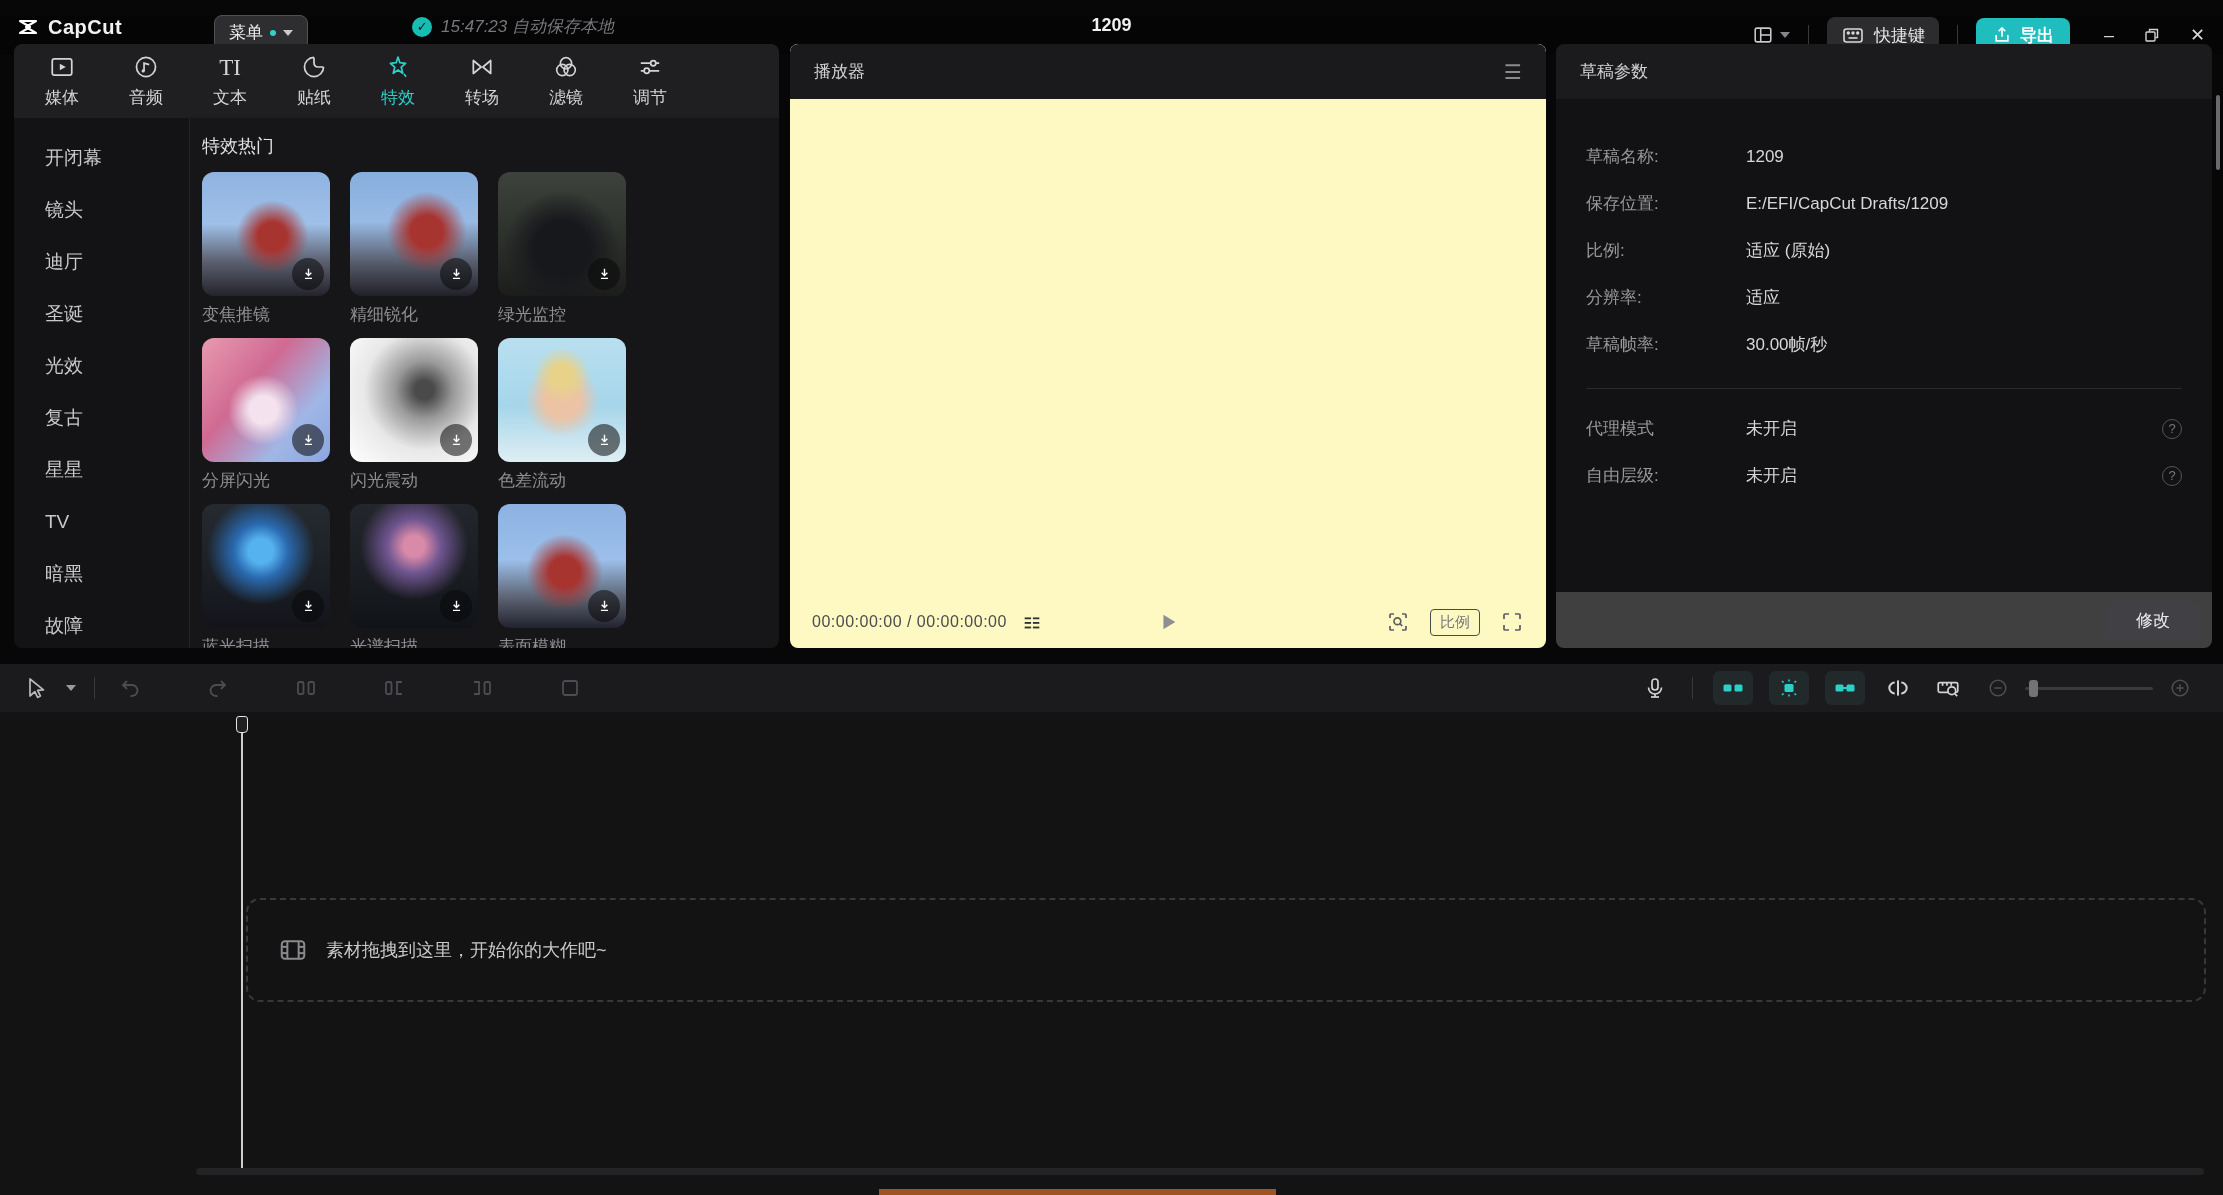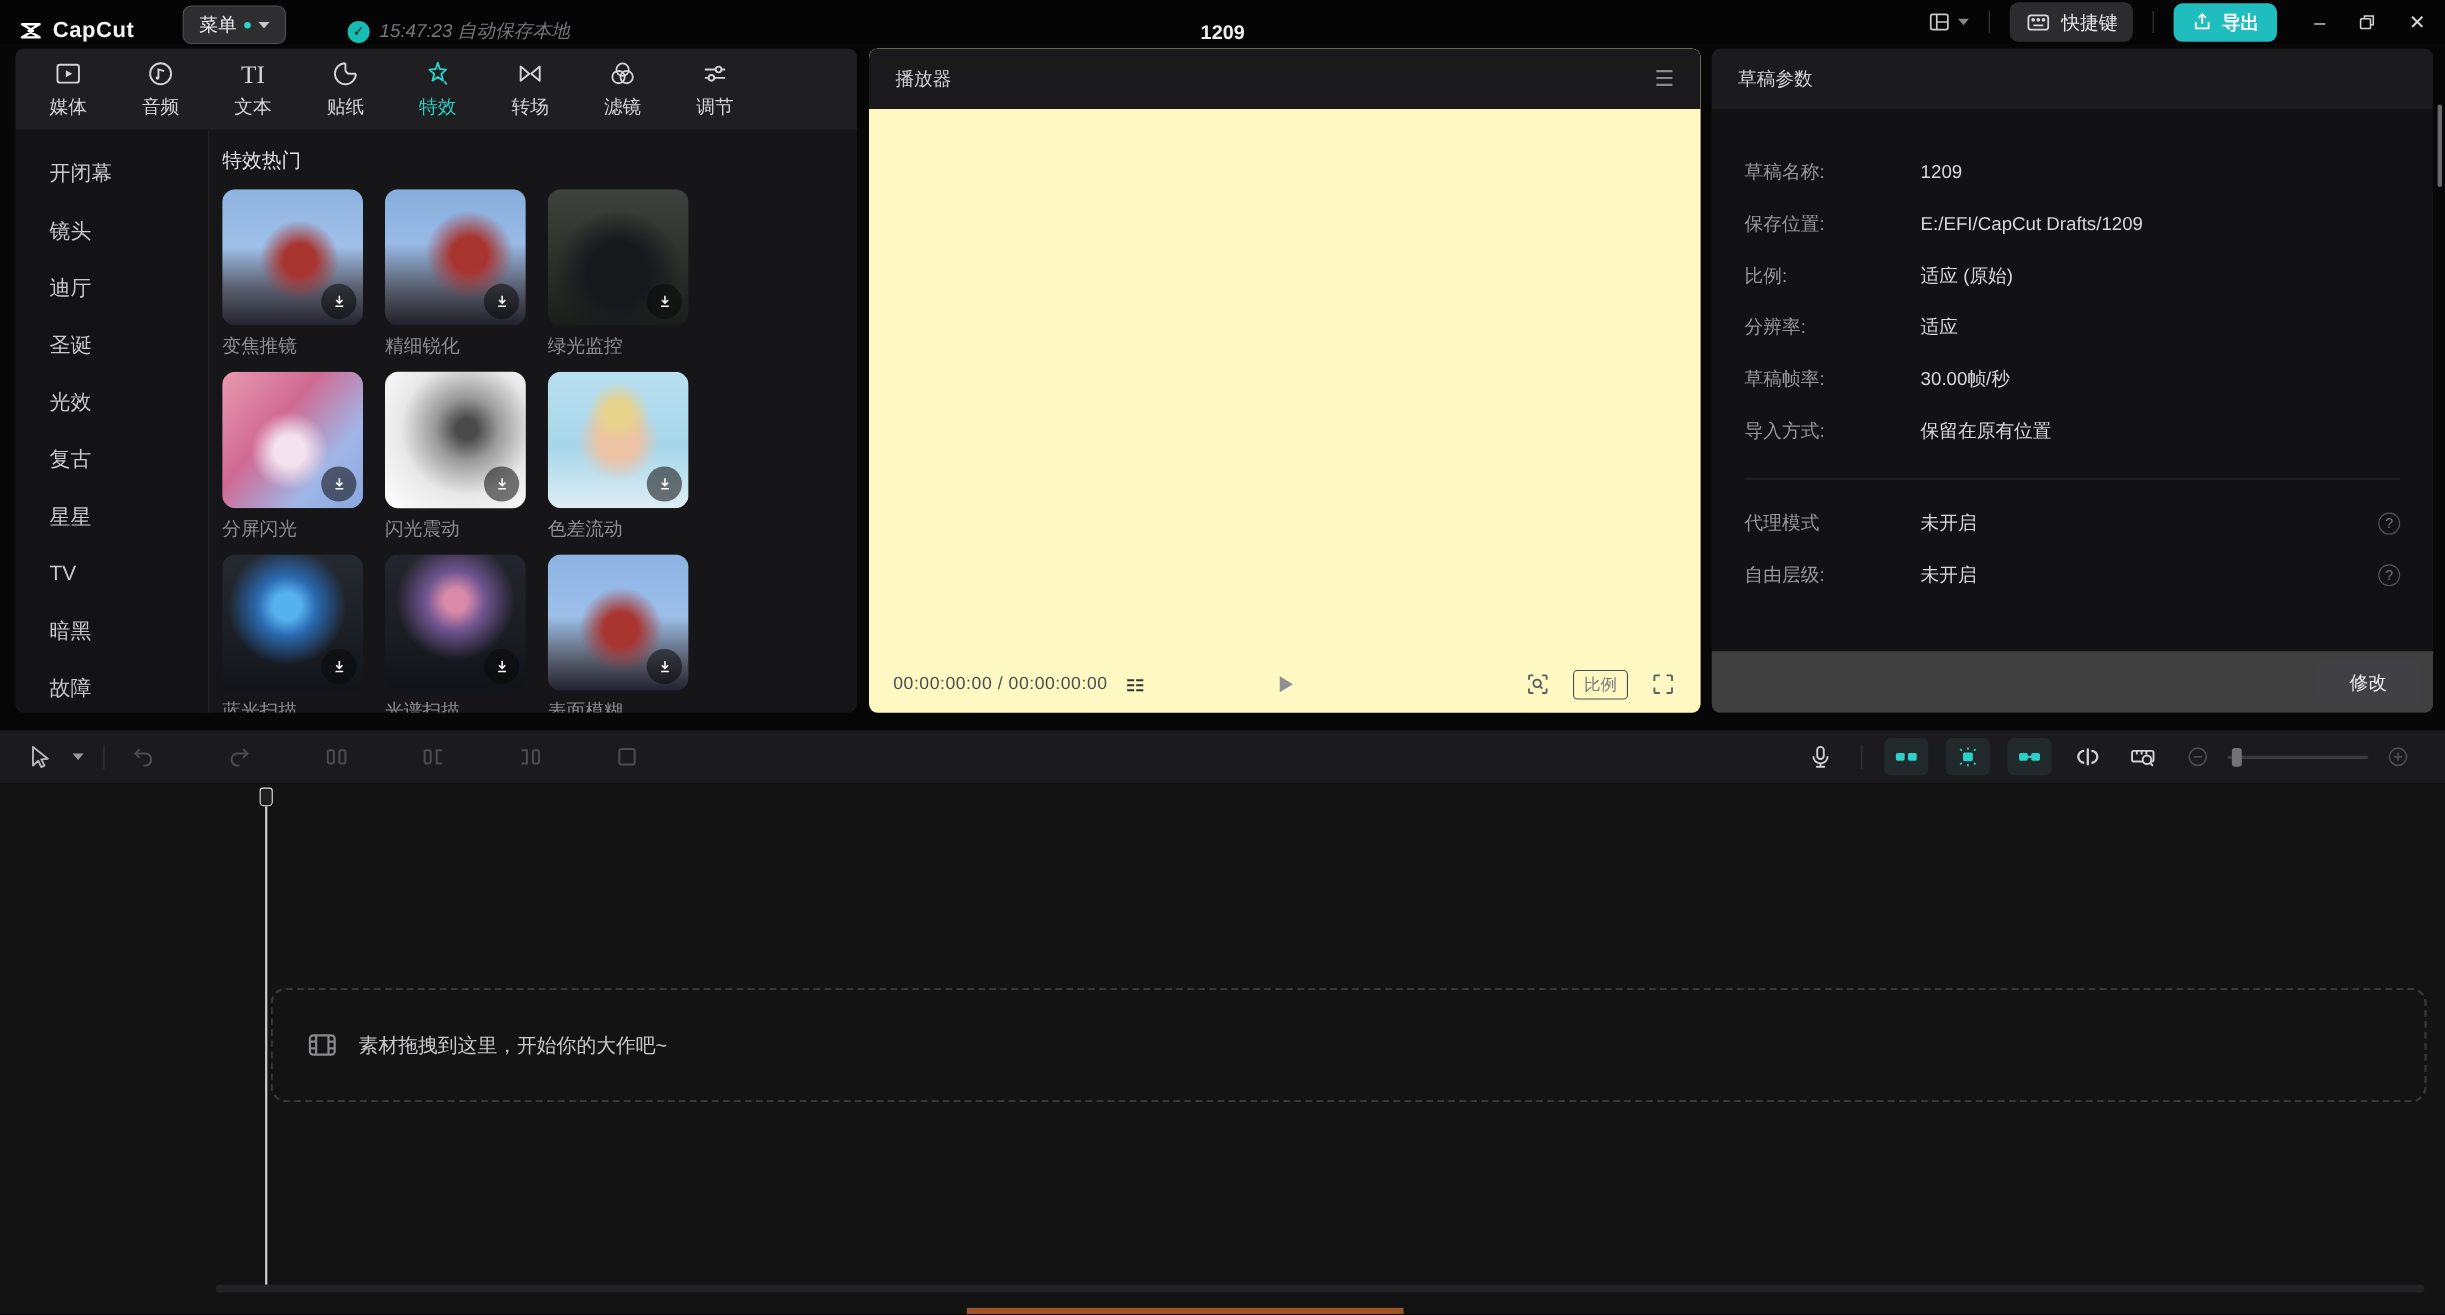--- a/index.html
+++ b/index.html
@@ -1,21 +1,21 @@
 <!DOCTYPE html>
 <html><head>
 <meta charset="utf-8">
 <style>
   * { margin:0; padding:0; box-sizing:border-box; }
   html,body { background:#000; }
   body { font-family:"Liberation Sans","DejaVu Sans",sans-serif; color:#d8d8da; }
   #app { position:relative; width:2223px; height:1195px; background:#070708; overflow:hidden; }
 
   
-  #titlebar { position:absolute; left:0; top:0; width:2223px; height:40px; background:#050506; display:flex; align-items:flex-end; }
+  #titlebar { position:absolute; left:0; top:15px; width:2223px; height:40px; background:#050506; display:flex; align-items:flex-start;gap:48px; }
   .logo-wrap { display:flex; align-items:center; gap:8px; padding-left:16px; }
   .logo-mark { color:#fff; }
   .logo-text { font-size:20px; font-weight:bold; color:#f2f2f2; letter-spacing:.5px; }
   .menu-btn { margin-left:44px; display:flex; align-items:center; gap:7px; background:#2e2e31; border:1px solid #515154; border-radius:8px; padding:5px 14px; cursor:default; }
   .menu-btn .label { font-size:17px; color:#ececee; }
   .menu-dot { width:6px; height:6px; border-radius:50%; background:#2bd5c8; }
   .chev { width:0; height:0; border-left:5px solid transparent; border-right:5px solid transparent; border-top:6px solid #c9c9cc; }
   .autosave { margin-left:56px; display:flex; align-items:center; gap:9px; }
   .check-circle { width:20px; height:20px; border-radius:50%; background:#17bdb3; color:#04211f; font-size:13px; display:flex; align-items:center; justify-content:center; font-weight:bold; }
   .autosave-text { font-size:17px; color:#77787c;font-style:italic; }
@@ -453,24 +453,20 @@
         <span class="field-value">适应 (原始)</span>
       </div>
       <div class="field-row">
         <span class="field-label">分辨率:</span>
         <span class="field-value">适应</span>
       </div>
       <div class="field-row">
         <span class="field-label">草稿帧率:</span>
         <span class="field-value">30.00帧/秒</span>
       </div>
-      <div class="field-row">
-        <span class="field-label">导入方式:</span>
-        <span class="field-value">保留在原有位置</span>
-      </div>
       <div class="draft-divider"></div>
       <div class="field-row">
         <span class="field-label">代理模式</span>
         <span class="field-value">未开启</span>
         <span class="help-icon">?</span>
       </div>
       <div class="field-row">
         <span class="field-label">自由层级:</span>
         <span class="field-value">未开启</span>
         <span class="help-icon">?</span>

